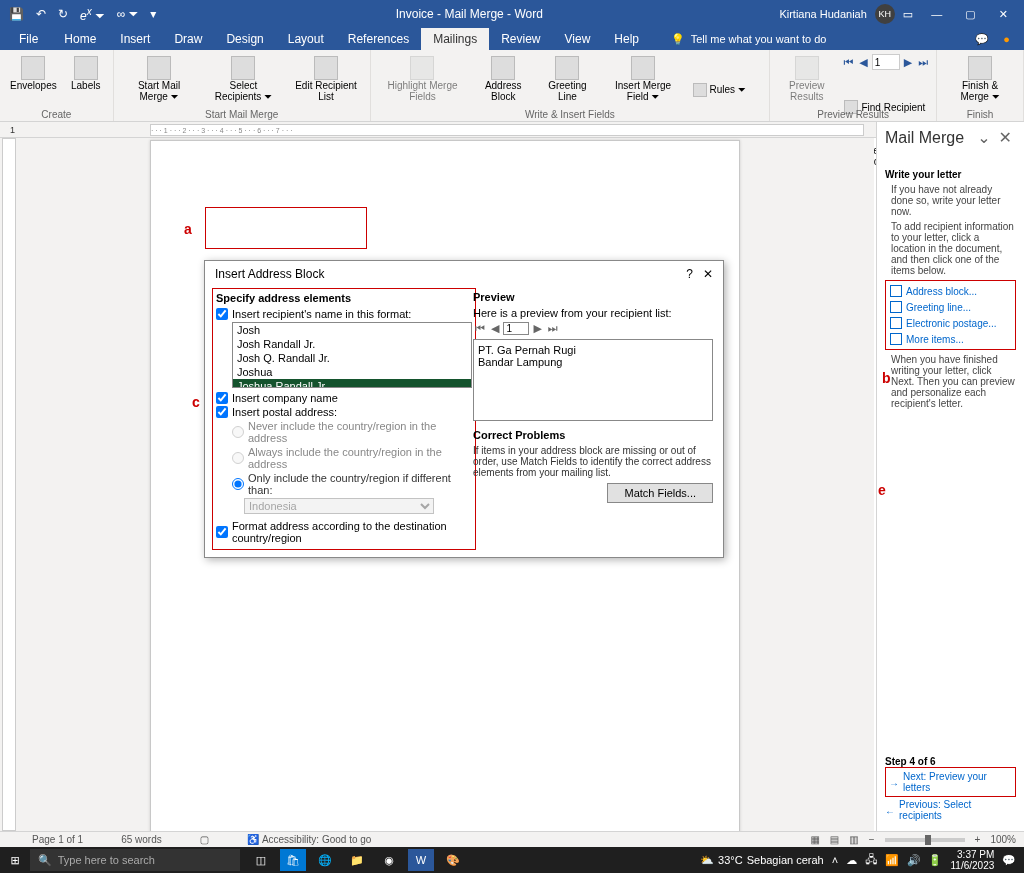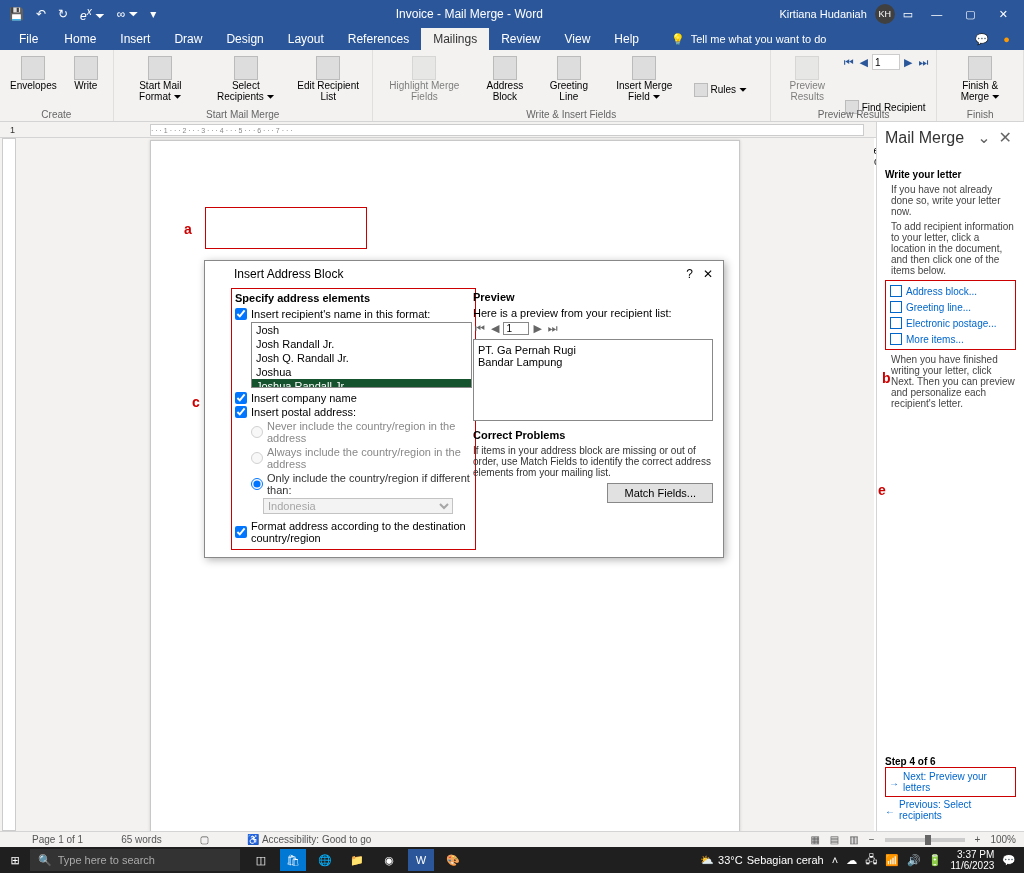--- a/index.html
+++ b/index.html
@@ -58,21 +58,21 @@
 .pane .link-list { border: 1.5px solid #c00; padding: 2px; margin: 4px 0; }
 .pane .link { display: flex; align-items: center; gap: 4px; padding: 2px; font-size: 10px; color: #0066cc; cursor: pointer; }
 .pane .link .li-icon { width: 12px; height: 12px; border: 1px solid #0066cc; background: #fff; }
 .pane .step-footer { position: absolute; bottom: 8px; left: 8px; right: 8px; }
 .pane .step-footer .step-n { font-size: 10px; font-weight: bold; }
 .pane .nav-link { display: flex; align-items: center; gap: 4px; font-size: 10px; color: #0066cc; cursor: pointer; padding: 2px 0; }
 .pane .nav-link.next { border: 1.5px solid #c00; padding: 3px; }
 .pane .nav-link .arrow { color: #0066cc; font-weight: bold; }
 
 
-.dialog { position: absolute; left: 204px; top: 260px; width: 520px; background: #fff; border: 1px solid #888; box-shadow: 2px 2px 8px rgba(0,0,0,0.3); z-index: 10; padding-left: 19px; }
+.dialog { position: absolute; left: 204px; top: 260px; width: 520px; background: #fff; border: 1px solid #888; box-shadow: 2px 2px 8px rgba(0,0,0,0.3); z-index: 10; }
 .dialog .dlg-title { padding: 6px 10px; font-size: 12px; display: flex; justify-content: space-between; align-items: center; }
 .dialog .dlg-title .close-btns { display: flex; gap: 10px; }
 .dialog .dlg-title .close-btns span { cursor: pointer; font-size: 12px; }
 .dialog .dlg-body { padding: 4px 10px 10px; display: flex; }
 .dialog .col-left { flex: 1; }
 .dialog .col-right { width: 240px; }
 .dialog .section-head { font-size: 11px; font-weight: bold; margin-bottom: 4px; }
 .dialog .chk-row { display: flex; align-items: center; gap: 4px; font-size: 11px; margin: 2px 0; }
 .dialog .chk-row input[type=checkbox] { width: 12px; height: 12px; }
 .dialog .chk-row input[type=radio] { width: 12px; height: 12px; }
@@ -159,31 +159,31 @@
 
 <div class="ribbon">
   <div class="group">
     <div class="items">
       <div class="big-btn">
           <div class="icon"></div>
           <div class="text">Envelopes</div>
         </div>
       <div class="big-btn">
           <div class="icon"></div>
-          <div class="text">Write</div>
+          <div class="text">Labels</div>
         </div>
     </div>
     <div class="label">Create</div>
   </div>
   <div class="group">
     <div class="items">
       <div class="big-btn">
           <div class="icon"></div>
           <div class="text">Start Mail
-Format ⏷</div>
+Merge ⏷</div>
         </div>
       <div class="big-btn">
           <div class="icon"></div>
           <div class="text">Select
 Recipients ⏷</div>
         </div>
       <div class="big-btn">
           <div class="icon"></div>
           <div class="text">Edit
 Recipient List</div>

